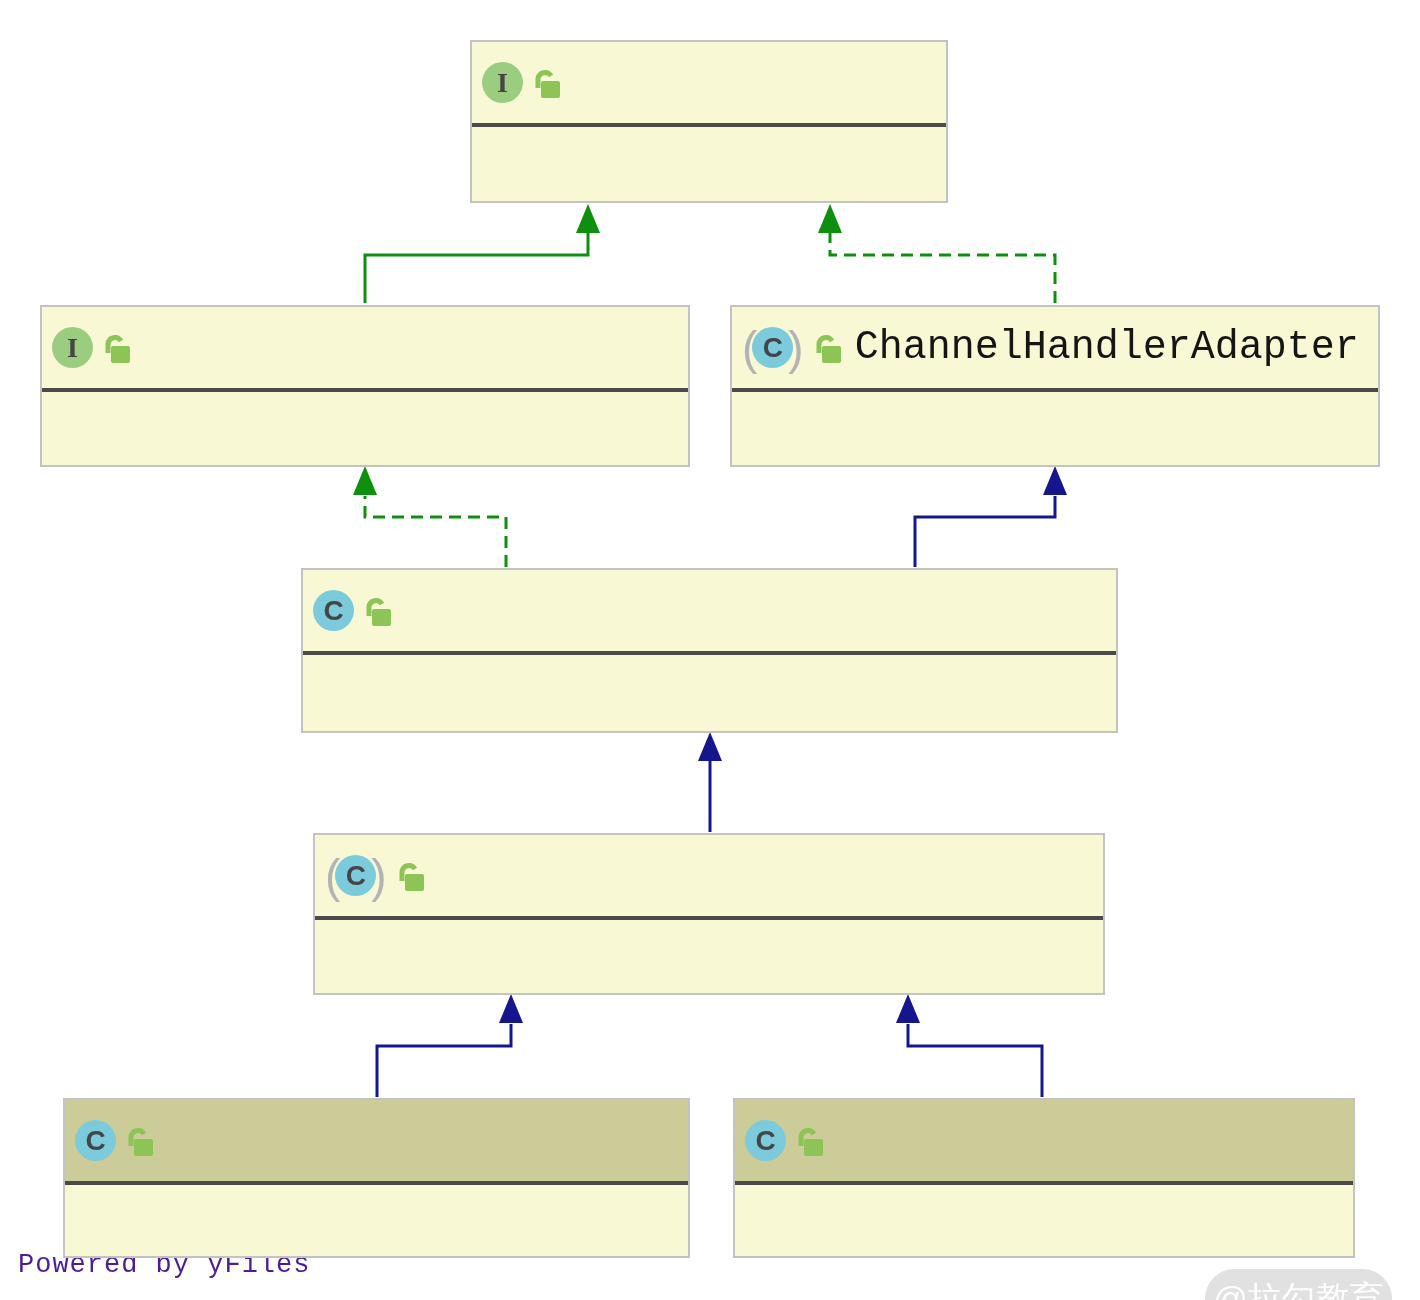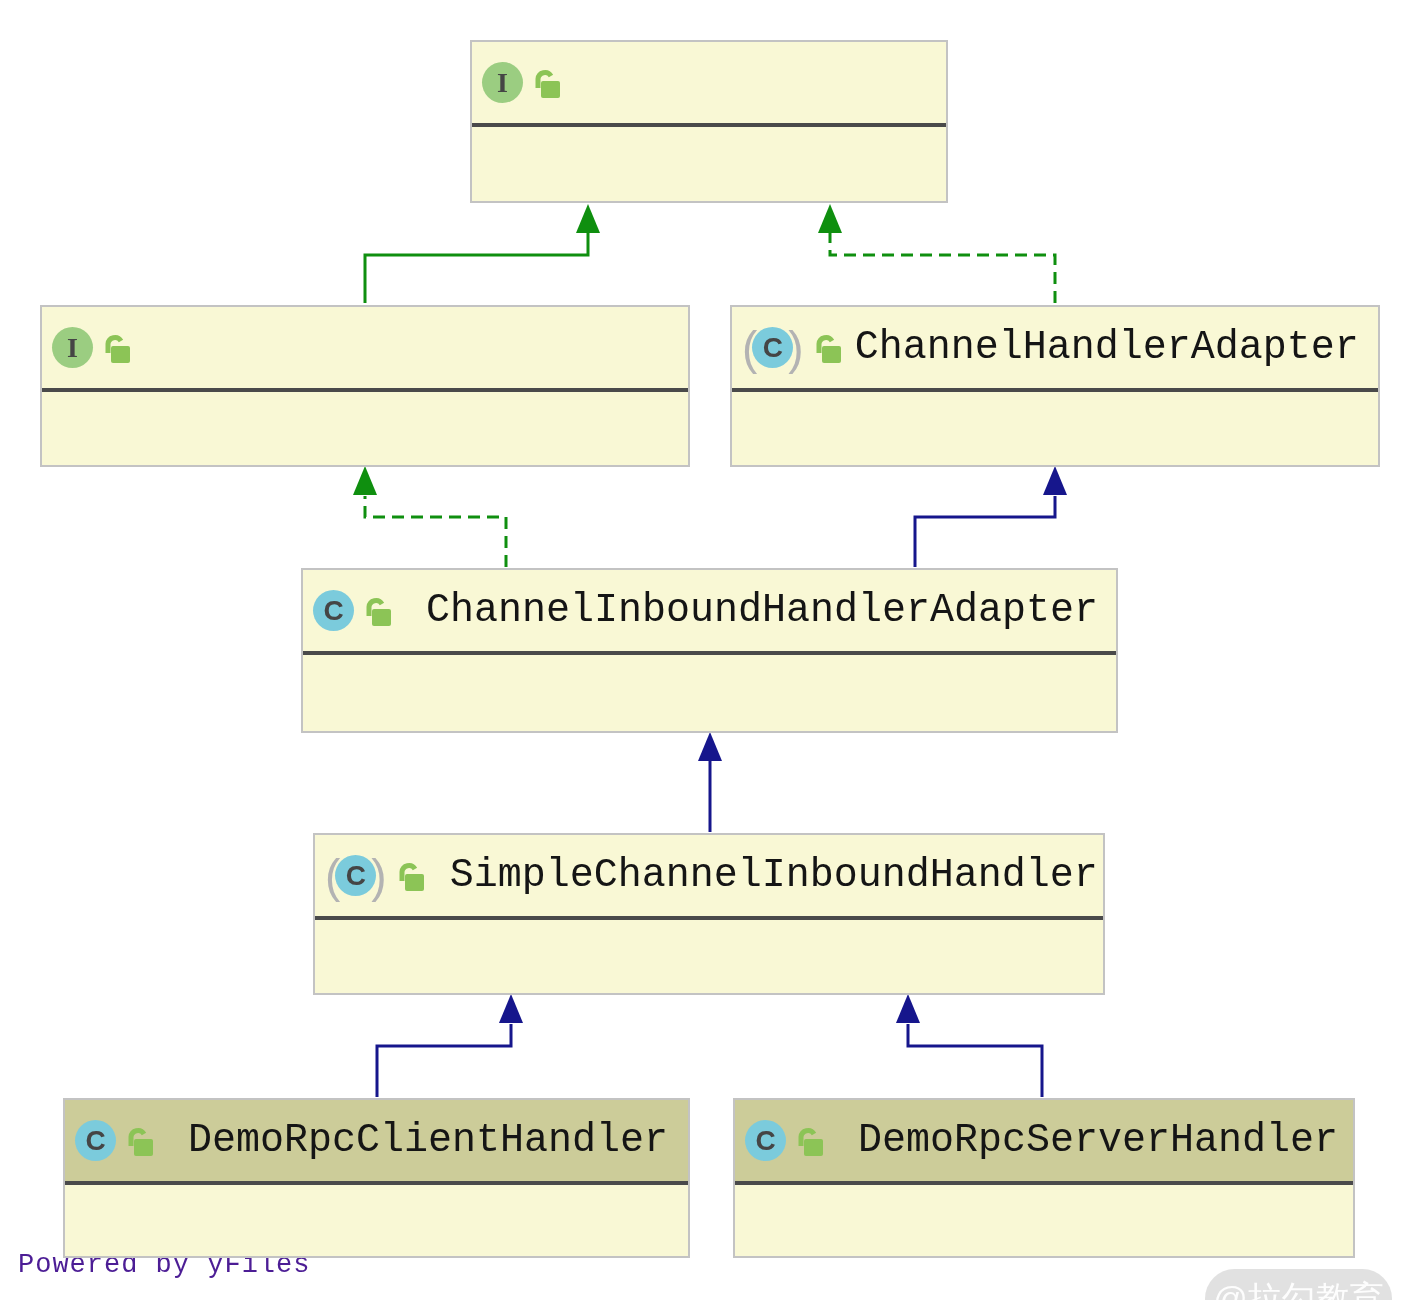--- a/index.html
+++ b/index.html
@@ -130,60 +130,56 @@
   <div class="body"></div>
 </div>
 
 <div class="node" style="left:301px;top:568px;width:817px;height:165px">
   <div class="header">
     <span class="badge cls">C</span>
     <svg class="lock" width="30" height="34" viewBox="0 0 30 34">
       <path d="M6 22 V13 a7 7 0 0 1 13 -3" fill="none" stroke="#8CC456" stroke-width="5"></path>
       <rect x="9" y="15" width="19" height="17" rx="2" fill="#8CC456"></rect>
     </svg>
-    <span class="title">ChannelInboundHandlerAdapter</span>
   </div>
   <div class="body"></div>
 </div>
 
 <div class="node" style="left:313px;top:833px;width:792px;height:162px">
   <div class="header">
     <span class="badge-group">
       <span class="paren l">(</span>
       <span class="badge cls">C</span>
       <span class="paren r">)</span>
     </span>
     <svg class="lock" width="30" height="34" viewBox="0 0 30 34">
       <path d="M6 22 V13 a7 7 0 0 1 13 -3" fill="none" stroke="#8CC456" stroke-width="5"></path>
       <rect x="9" y="15" width="19" height="17" rx="2" fill="#8CC456"></rect>
     </svg>
-    <span class="title" style="margin-left:24px">SimpleChannelInboundHandler</span>
   </div>
   <div class="body"></div>
 </div>
 
 <div class="node demo" style="left:63px;top:1098px;width:627px;height:160px">
   <div class="header">
     <span class="badge cls">C</span>
     <svg class="lock" width="30" height="34" viewBox="0 0 30 34">
       <path d="M6 22 V13 a7 7 0 0 1 13 -3" fill="none" stroke="#8CC456" stroke-width="5"></path>
       <rect x="9" y="15" width="19" height="17" rx="2" fill="#8CC456"></rect>
     </svg>
-    <span class="title">DemoRpcClientHandler</span>
   </div>
   <div class="body"></div>
 </div>
 
 <div class="node demo" style="left:733px;top:1098px;width:622px;height:160px">
   <div class="header">
     <span class="badge cls">C</span>
     <svg class="lock" width="30" height="34" viewBox="0 0 30 34">
       <path d="M6 22 V13 a7 7 0 0 1 13 -3" fill="none" stroke="#8CC456" stroke-width="5"></path>
       <rect x="9" y="15" width="19" height="17" rx="2" fill="#8CC456"></rect>
     </svg>
-    <span class="title">DemoRpcServerHandler</span>
   </div>
   <div class="body"></div>
 </div>
 
 <div class="watermark">
   <span>@拉勾教育</span>
 </div>
 
 </body></html>

